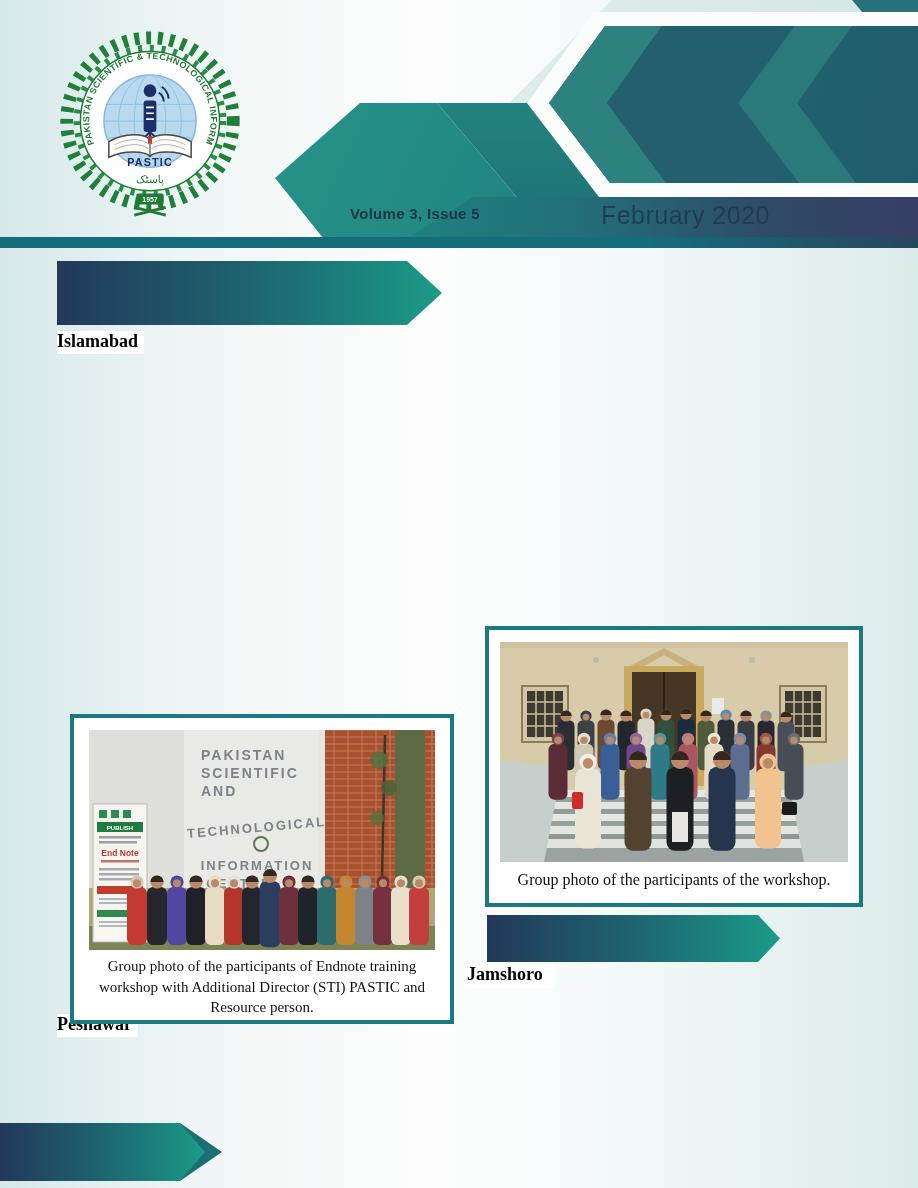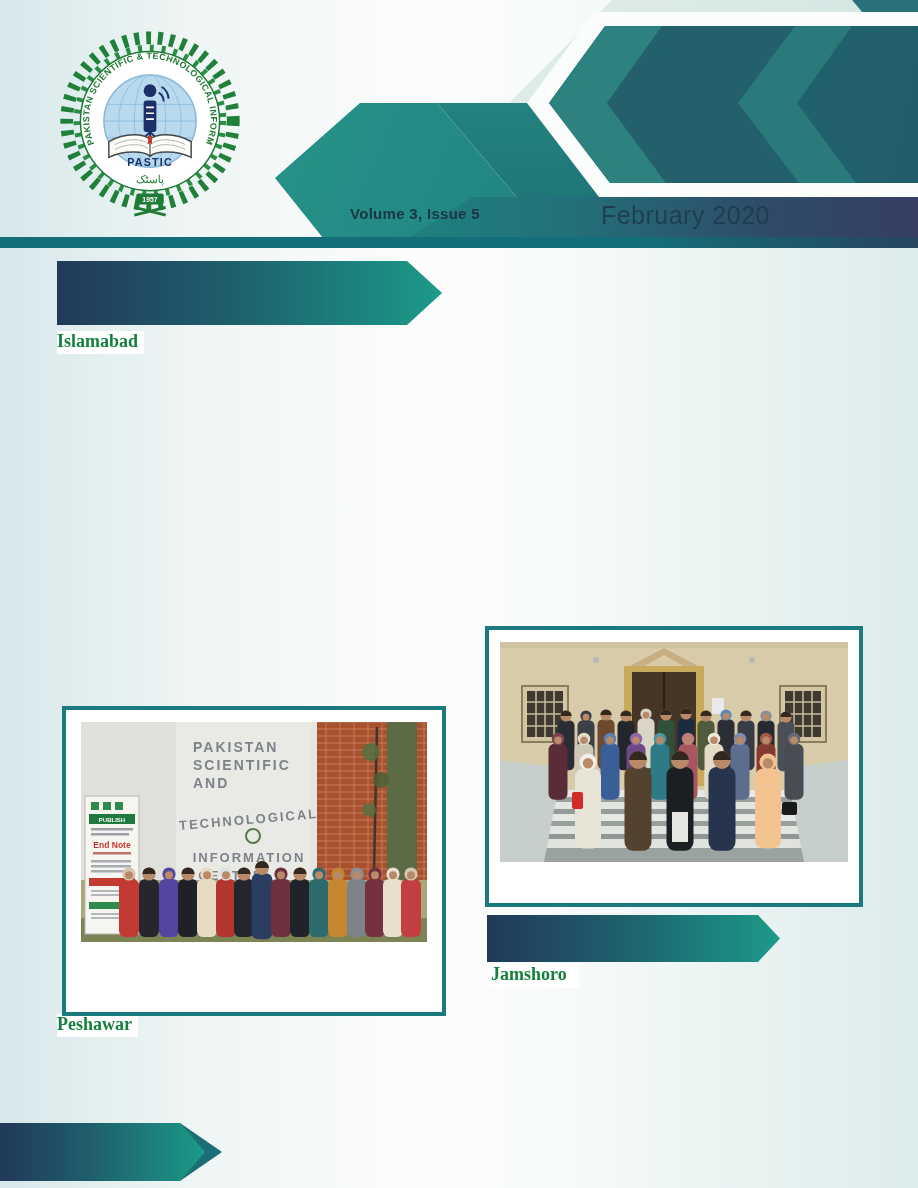--- a/index.html
+++ b/index.html
@@ -30,24 +30,24 @@
   
   .ribbon{position:absolute;background:linear-gradient(90deg,#22395a 0%,#1e5f6d 45%,#1b8a80 85%,#1d9b89 100%);}
   .ribbon-islamabad{left:57px;top:261px;width:385px;height:64px;
        clip-path:polygon(0 0,350px 0,100% 50%,350px 100%,0 100%);}
   .ribbon-jamshoro{left:487px;top:915px;width:293px;height:47px;
        clip-path:polygon(0 0,271px 0,100% 50%,271px 100%,0 100%);}
   .ribbon-bottom-dark{left:0;top:1123px;width:222px;height:58px;background:#1c6e76;
        clip-path:polygon(0 0,180px 0,100% 50%,180px 100%,0 100%);}
   .ribbon-bottom{left:0;top:1123px;width:205px;height:58px;
        clip-path:polygon(0 0,180px 0,100% 50%,180px 100%,0 100%);}
-  .heading{position:absolute;font-family:"Liberation Serif",serif;font-weight:bold;font-size:18px;color:#15803d;background:#fff;}
+  .heading{position:absolute;font-family:"Liberation Serif",serif;font-weight:bold;font-size:18px;color:#000000;background:#fff;}
   .h-islamabad{left:57px;top:331px;padding:0 6px 2px 0;}
   .h-peshawar{left:57px;top:1014px;padding:0 6px 2px 0;text-align:right;}
-  .h-jamshoro{left:489px;top:964px;padding:0 12px 3px 2px;text-align:center;}
+  .h-jamshoro{left:465px;top:964px;padding:0 12px 3px 2px;text-align:center;}
   
   .figure{position:absolute;box-sizing:border-box;border:4px solid #1a7a80;background:#ffffff;}
   .fig-workshop{left:485px;top:626px;width:378px;height:281px;}
   .fig-endnote{left:54px;top:698px;width:384px;height:310px;}
   .figure svg{display:block;margin:12px auto 0;}
   .figcaption{font-family:"Liberation Serif",serif;color:#101010;text-align:center;}
   .cap-workshop{font-size:16px;margin-top:9px;}
   .cap-endnote{font-size:15px;line-height:1.38;margin:6px 10px 0;}
 </style>
 </head>
@@ -236,23 +236,24 @@
           <rect x="255" y="126.5" width="26" height="80" rx="8.32" fill="#f2c38f"></rect>
           <circle cx="268" cy="120" r="8.58" fill="#f2c38f"></circle>
           <circle cx="268" cy="121.2" r="5.2" fill="#b98a6a"></circle>
         </g>
       <g>
         <rect x="172" y="170" width="16" height="30" fill="#e8e6e0"></rect>
         <rect x="72" y="150" width="11" height="17" rx="2" fill="#d12b2b"></rect>
         <rect x="282" y="160" width="15" height="13" rx="2" fill="#1a1a1a"></rect>
       </g>
     </svg>
+    <figcaption class="figcaption cap-workshop">Group photo of the participants of the workshop.</figcaption>
   </figure>
 
-  <figure class="figure fig-endnote" style="margin:8px;">
+  <figure class="figure fig-endnote" style="margin:16px;">
     <svg width="346" height="220" viewBox="0 0 346 220" xmlns="http://www.w3.org/2000/svg">
       <rect x="0" y="0" width="346" height="220" fill="#e9e9e5"></rect>
       <rect x="0" y="0" width="95" height="165" fill="#dfdfdb"></rect>
       <defs>
         <pattern id="bricks" width="14" height="7" patternUnits="userSpaceOnUse">
           <rect width="14" height="7" fill="#a8512f"></rect>
           <path d="M0,0 H14 M0,7 H14 M7,0 V7" stroke="#c8785a" stroke-width="1"></path>
         </pattern>
       </defs>
       <rect x="236" y="0" width="70" height="200" fill="url(#bricks)"></rect>
@@ -341,18 +342,19 @@
           <circle cx="294" cy="152" r="6.6000000000000005" fill="#75313f"></circle>
           <circle cx="294" cy="153.2" r="4" fill="#b98a6a"></circle>
           <rect x="302" y="157" width="20" height="58" rx="6.4" fill="#e9dfcc"></rect>
           <circle cx="312" cy="152" r="6.6000000000000005" fill="#e9dfcc"></circle>
           <circle cx="312" cy="153.2" r="4" fill="#b98a6a"></circle>
           <rect x="320" y="157" width="20" height="58" rx="6.4" fill="#c33e3e"></rect>
           <circle cx="330" cy="152" r="6.6000000000000005" fill="#d8c7b0"></circle>
           <circle cx="330" cy="153.2" r="4" fill="#b98a6a"></circle>
         </g>
     </svg>
+    <figcaption class="figcaption cap-endnote">Group photo of the participants of Endnote training workshop with Additional Director (STI) PASTIC and Resource person.</figcaption>
   </figure>
 
   <div class="ribbon-bottom-dark" style="position:absolute;"></div>
   <div class="ribbon ribbon-bottom"></div>
 
 </div>
 
 </body></html>

